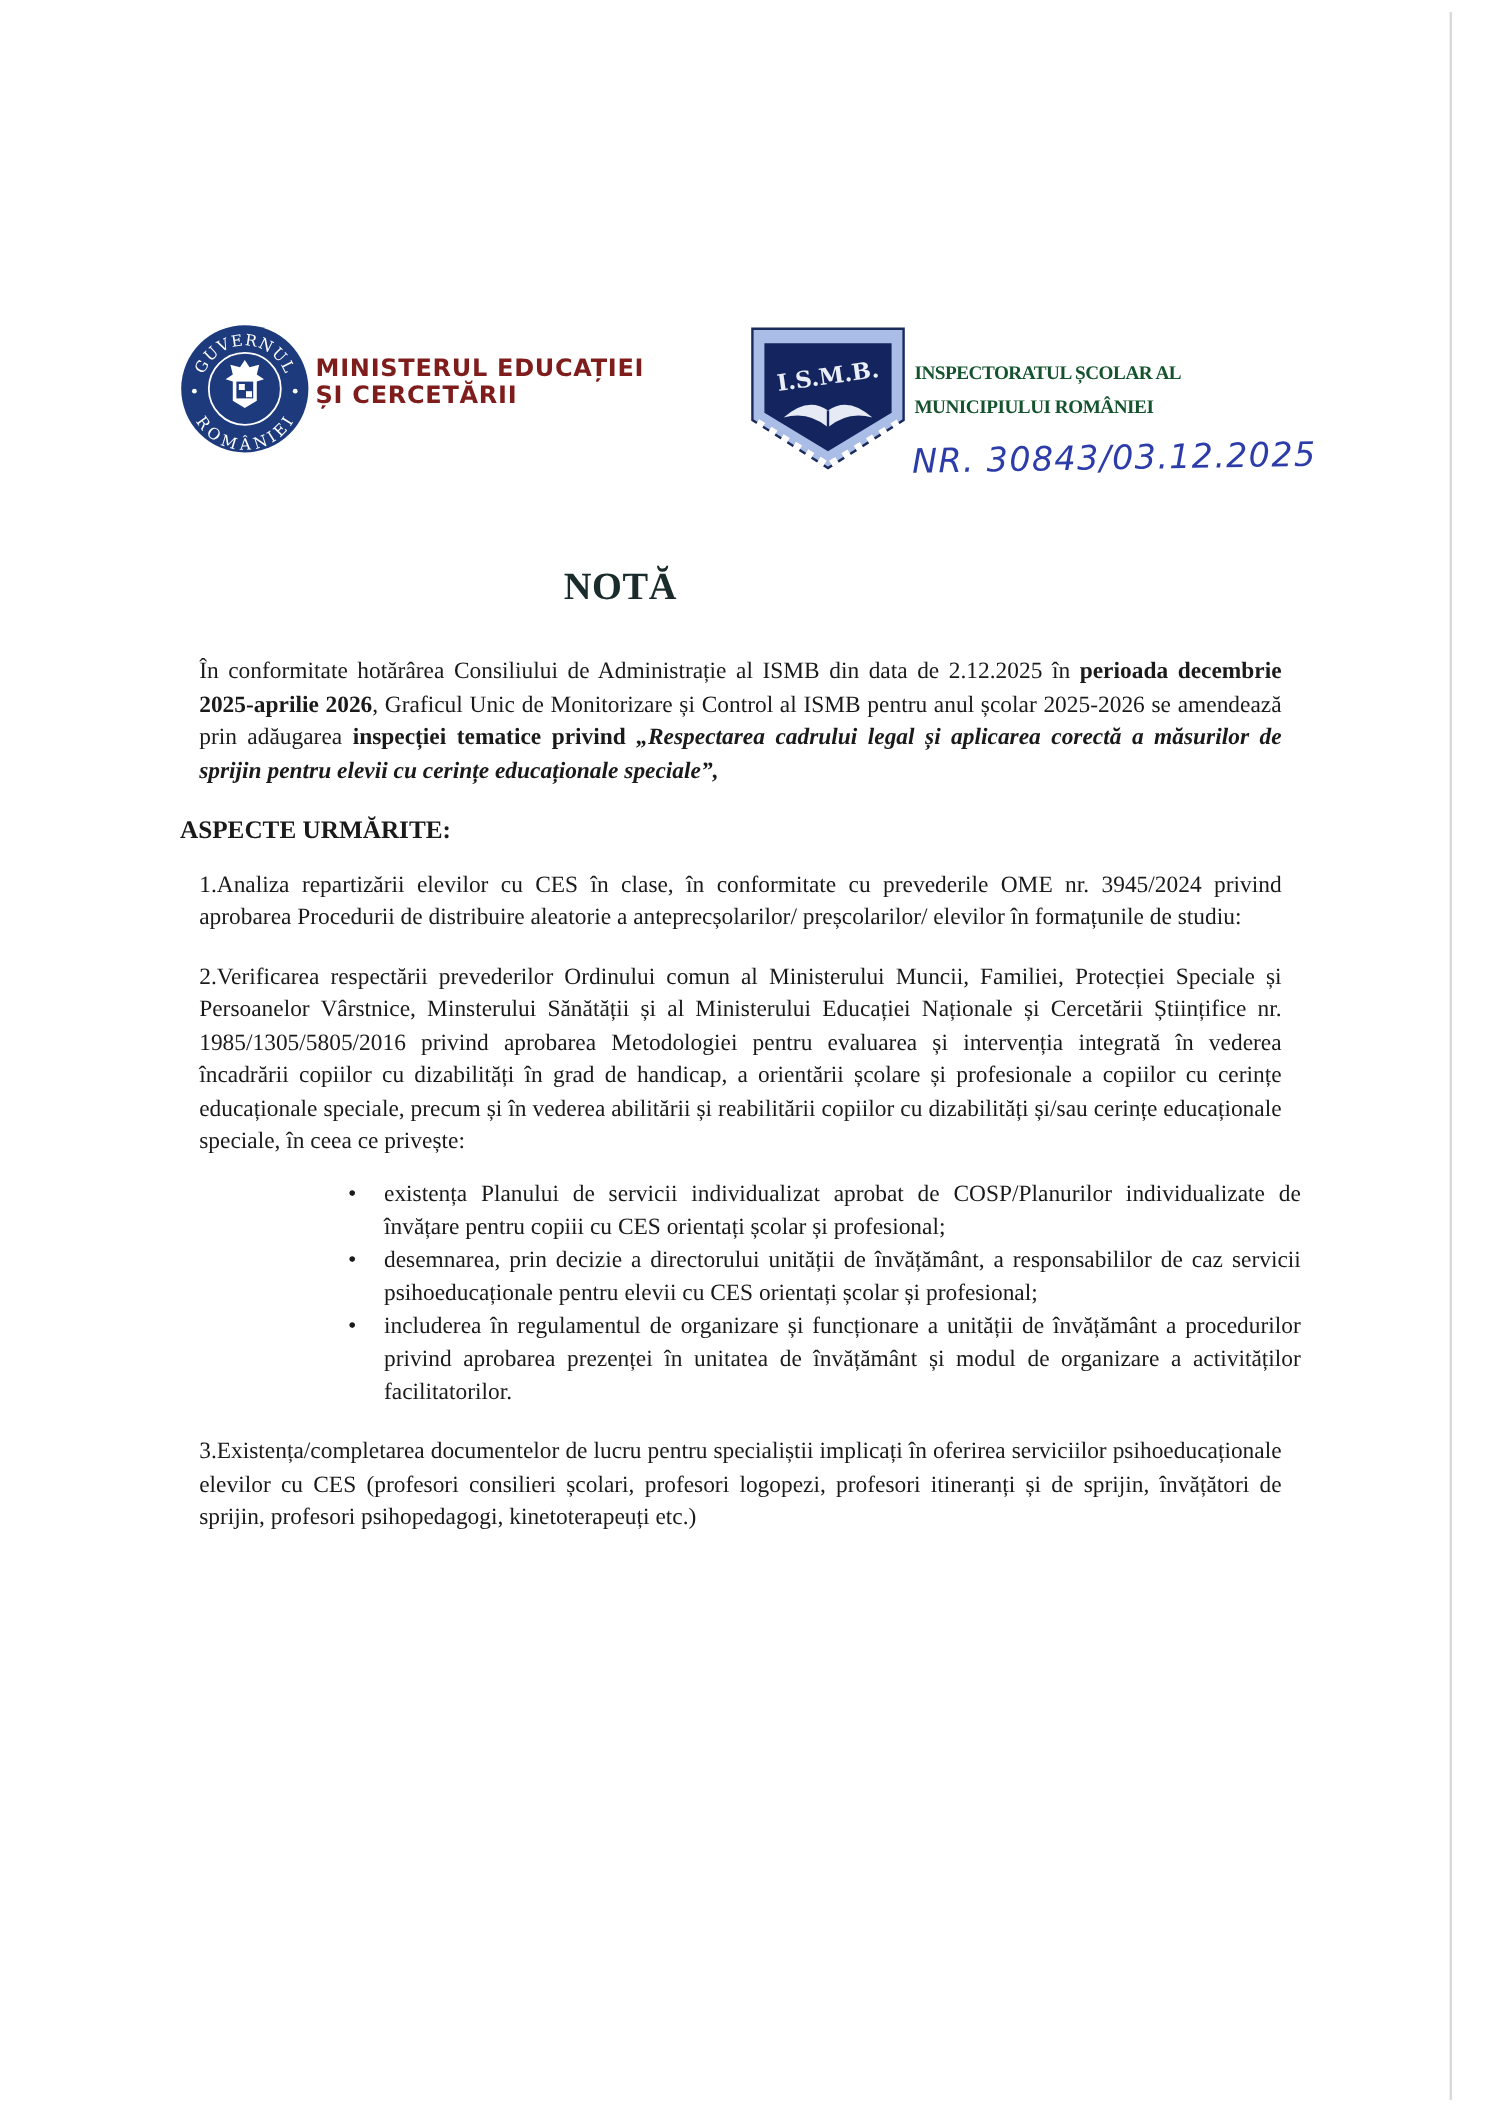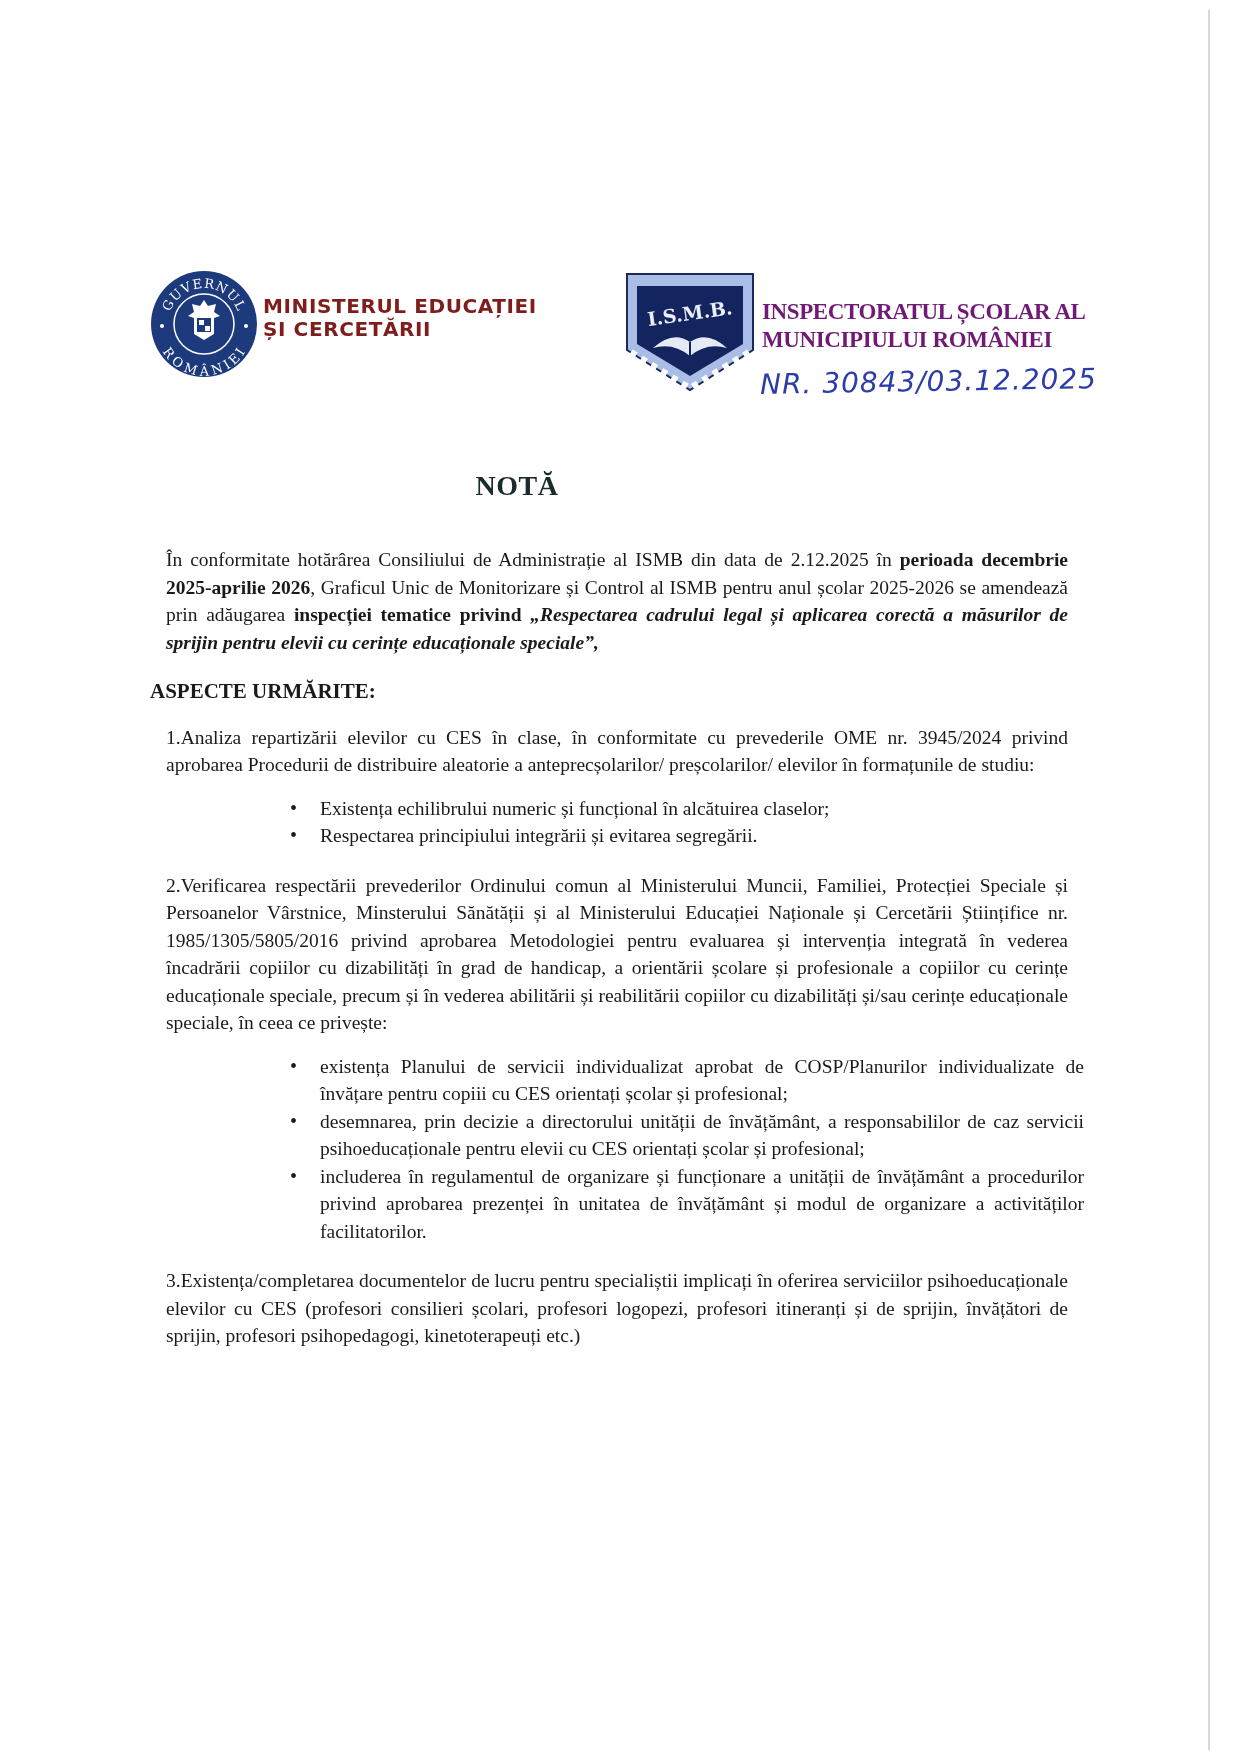--- a/index.html
+++ b/index.html
@@ -7,28 +7,28 @@
          font-family: "Liberation Serif", "DejaVu Serif", serif; color: #1a1a1a; }
   .page-edge { position: absolute; right: 30px; top: 10px; width: 2px; height: 1740px; background: #d9d9d9; }
 
   .header { position: absolute; top: 262px; left: 150px; width: 950px; height: 140px; }
   .gov-logo { position: absolute; left: 0; top: 8px; width: 108px; height: 108px; }
   .min-text { position: absolute; left: 113px; top: 33px; color: #7f1d1d;
               font-family: "DejaVu Sans", "Liberation Sans", sans-serif; font-size: 20px; line-height: 23px; letter-spacing: 0.6px; }
   .min-text .l1 { font-weight: 600; }
   .min-text .l2 { font-variant: small-caps; font-weight: 600; }
   .ismb-logo { position: absolute; left: 475px; top: 10px; width: 130px; height: 120px; }
-  .isj-text { position: absolute; left: 612px; top: 36px; color: #701a75;
-              font-family: "Liberation Serif", serif; font-size: 23px; line-height: 28px; font-weight: 700; letter-spacing: -0.4px; }
+  .isj-text { position: absolute; left: 612px; top: 36px; color: #14532d;
+              font-family: "Liberation Serif", serif; font-size: 16px; line-height: 28px; font-weight: 700; letter-spacing: -0.4px; }
   .reg-number { position: absolute; left: 610px; top: 103px; color: #2c3ca8;
                 font-family: "DejaVu Sans", sans-serif; font-style: italic; font-size: 28px; letter-spacing: 1px;
                 transform: rotate(-1deg); }
 
   .title { position: absolute; top: 470px; left: 0; width: 1034px; text-align: center;
-           font-size: 28px; font-weight: 700; color: #1a2b2b; letter-spacing: 0.5px; }
+           font-size: 32px; font-weight: 700; color: #1a2b2b; letter-spacing: 0.5px; }
 
   .content { position: absolute; top: 530px; left: 150px; width: 934px; font-size: 19.5px; line-height: 27.5px; }
   .content p { margin: 16px; text-align: justify; }
   .intro { margin-bottom: 22px !important; }
   .aspects-heading { font-weight: 700; margin: 0 0 18px 0; font-size: 21px; }
   .item { margin-bottom: 22px; }
   ul.bullets { margin: 0; padding: 0 0 0 140px; list-style: none; }
   ul.bullets li { position: relative; padding-left: 30px; text-align: justify; }
   ul.bullets li::before { content: "\2022"; position: absolute; left: 0; top: 0; font-size: 20px; }
   .b { font-weight: 700; }
@@ -82,24 +82,20 @@
 
 <div class="title">NOTĂ</div>
 
 <div class="content">
   <p class="intro"><span>În conformitate hotărârea Consiliului de Administrație al ISMB din data de 2.12.2025 în </span><span class="b">perioada decembrie 2025-aprilie 2026</span><span>, Graficul Unic de Monitorizare și Control al ISMB pentru anul școlar 2025-2026 se amendează prin adăugarea </span><span class="b">inspecției tematice privind </span><span class="bi">„Respectarea cadrului legal și aplicarea corectă a măsurilor de sprijin pentru elevii cu cerințe educaționale speciale”,</span></p>
 
   <div class="aspects-heading">ASPECTE URMĂRITE:</div>
 
   <div class="item">
     <p>1.Analiza repartizării elevilor cu CES în clase, în conformitate cu prevederile OME nr. 3945/2024 privind aprobarea Procedurii de distribuire aleatorie a anteprecșolarilor/ preșcolarilor/ elevilor în formațunile de studiu:</p>
-    <ul class="bullets">
-      <li>Existența echilibrului numeric și funcțional în alcătuirea claselor;</li>
-      <li>Respectarea principiului integrării și evitarea segregării.</li>
-    </ul>
   </div>
 
   <div class="item">
     <p>2.Verificarea respectării prevederilor Ordinului comun al Ministerului Muncii, Familiei, Protecției Speciale și Persoanelor Vârstnice, Minsterului Sănătății și al Ministerului Educației Naționale și Cercetării Științifice nr. 1985/1305/5805/2016 privind aprobarea Metodologiei pentru evaluarea și intervenția integrată în vederea încadrării copiilor cu dizabilități în grad de handicap, a orientării școlare și profesionale a copiilor cu cerințe educaționale speciale, precum și în vederea abilitării și reabilitării copiilor cu dizabilități și/sau cerințe educaționale speciale, în ceea ce privește:</p>
     <ul class="bullets">
       <li>existența Planului de servicii individualizat aprobat de COSP/Planurilor individualizate de învățare pentru copiii cu CES orientați școlar și profesional;</li>
       <li>desemnarea, prin decizie a directorului unității de învățământ, a responsabililor de caz servicii psihoeducaționale pentru elevii cu CES orientați școlar și profesional;</li>
       <li>includerea în regulamentul de organizare și funcționare a unității de învățământ a procedurilor privind aprobarea prezenței în unitatea de învățământ și modul de organizare a activităților facilitatorilor.</li>
     </ul>
   </div>

